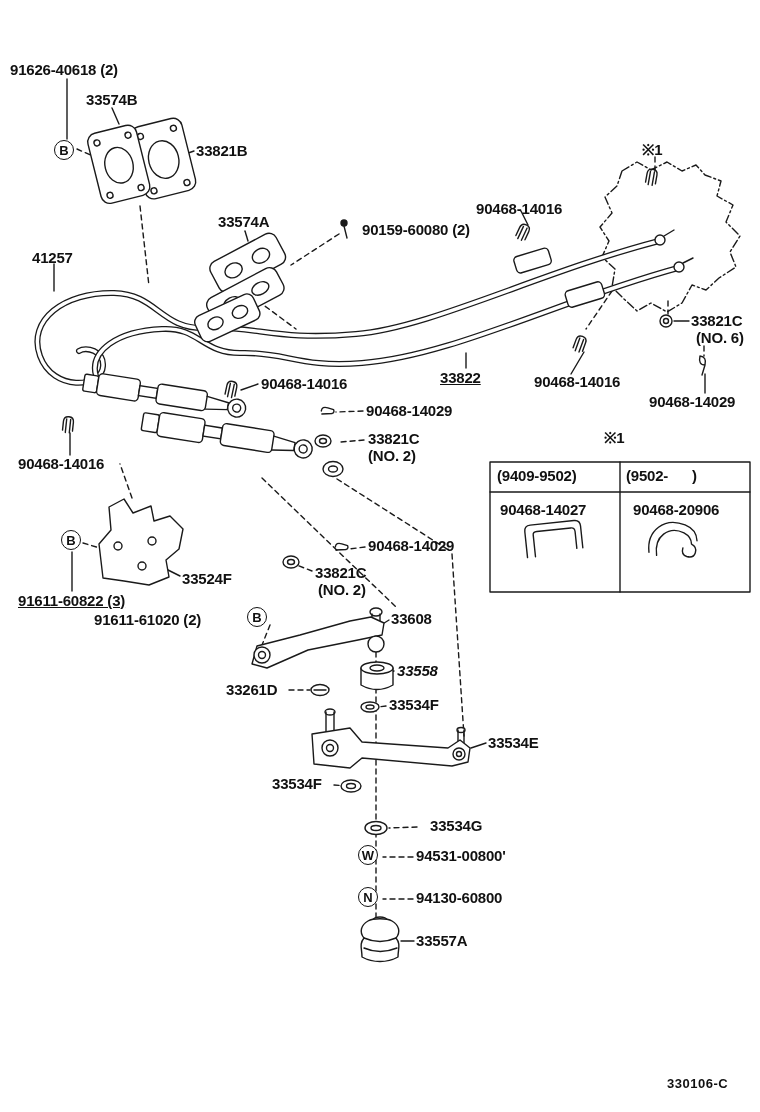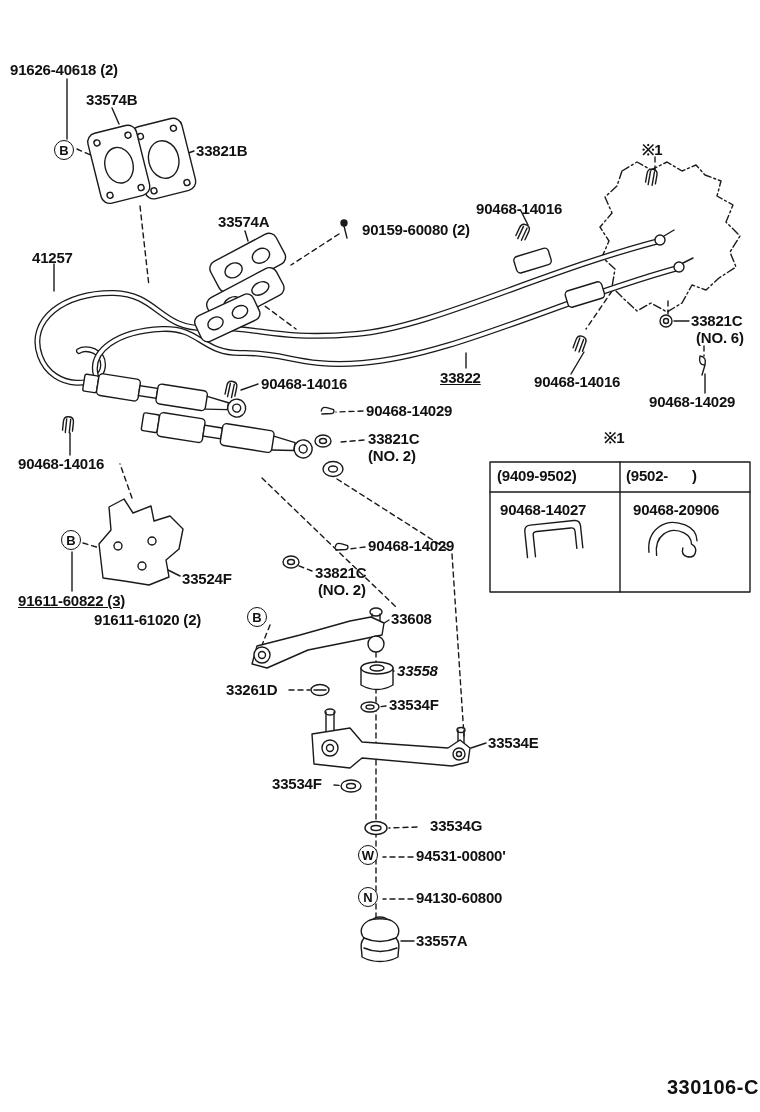--- a/index.html
+++ b/index.html
@@ -11,21 +11,21 @@
   .lbl {
     position:absolute; font-weight:bold; font-size:15px; color:#111;
     white-space:pre; line-height:1.05; letter-spacing:-0.2px;
   }
   .circ {
     position:absolute; width:20px; height:20px; border:1.7px solid #111;
     border-radius:50%; box-sizing:border-box; display:flex; align-items:center;
     justify-content:center; font-weight:bold; font-size:13px; color:#111;
     background:#fff;
   }
-  .footer { font-size:20px; letter-spacing:0.5px; }
+  .footer { font-size:13px; letter-spacing:0.5px; }
 </style>
 </head>
 <body>
 
 <div id="stage">
 
   <svg width="760" height="1112" viewBox="0 0 760 1112" fill="none" stroke="#1a1a1a" stroke-width="1.4" stroke-linecap="round" stroke-linejoin="round">
 
     <defs>
       <g id="clipA">

